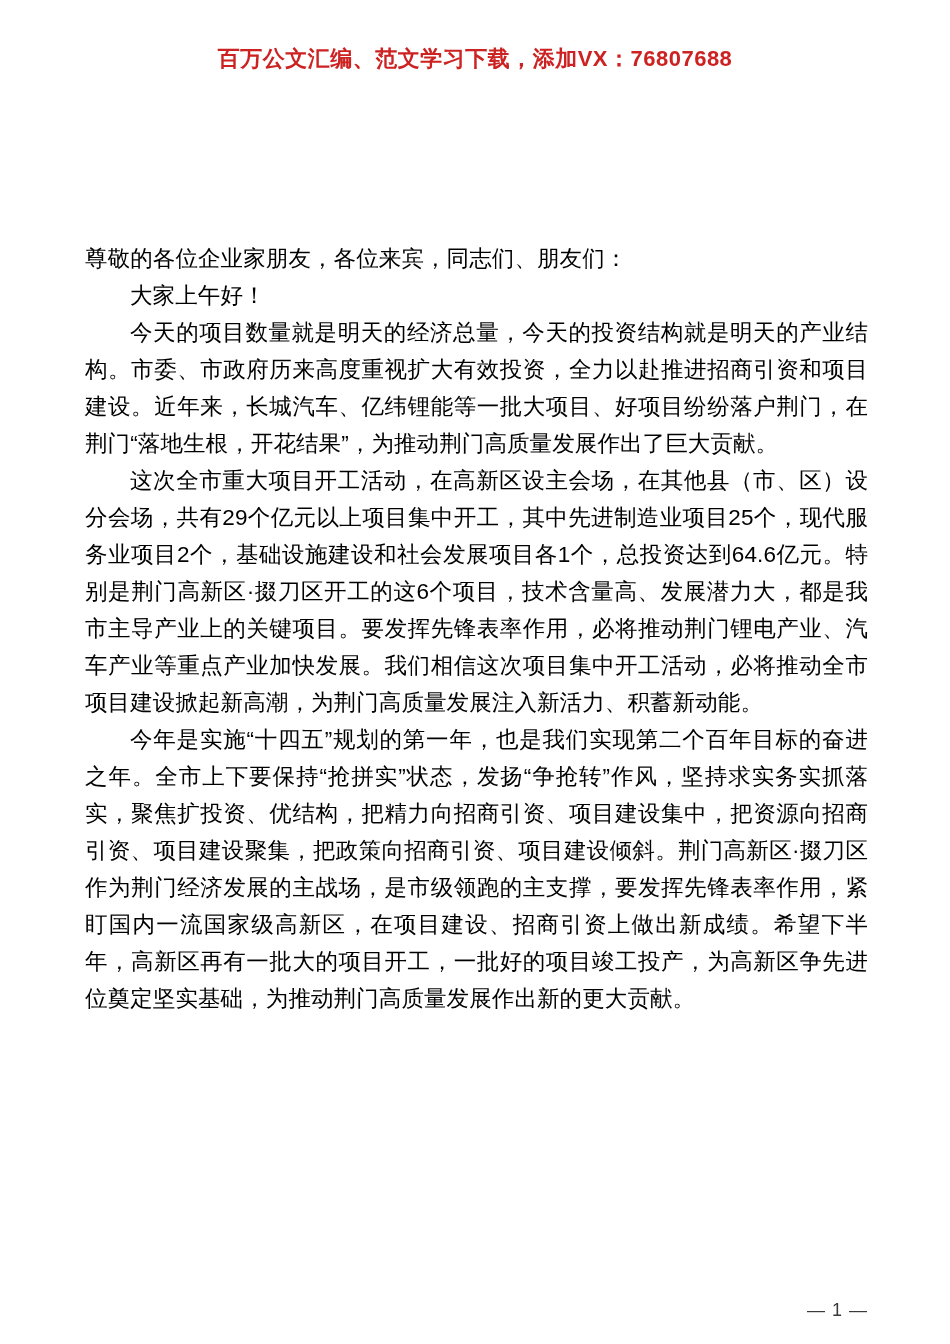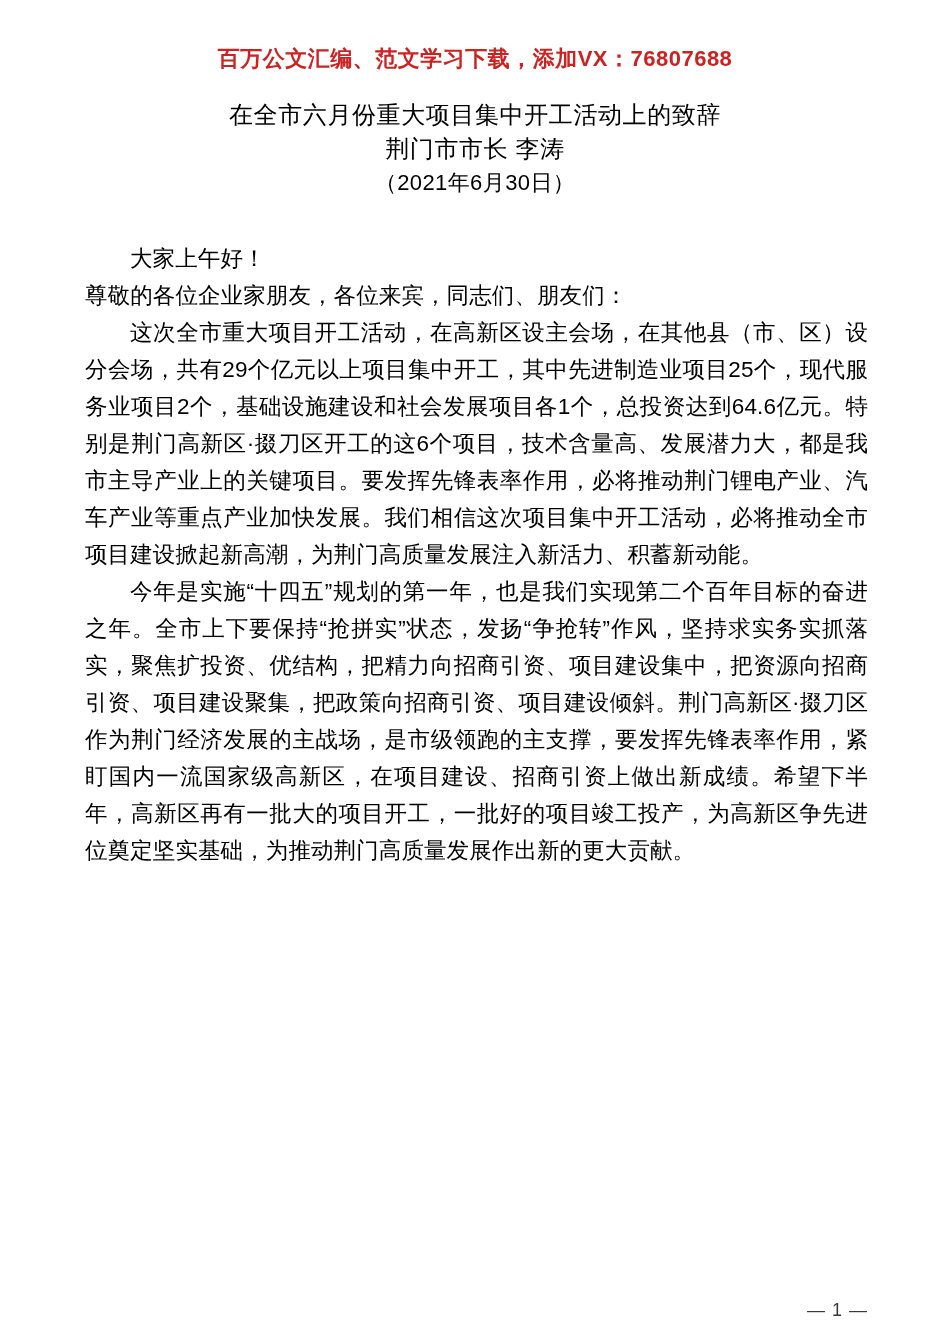--- a/index.html
+++ b/index.html
@@ -105,28 +105,24 @@
     letter-spacing: 1px;
   }
 </style>
 </head>
 <body>
 
 <div class="page">
 
   <div class="ad-banner" style="color: rgb(204, 34, 34);">百万公文汇编、范文学习下载，添加VX：76807688</div>
 
-  <div class="title-block">
-    <h1 class="doc-title">在全市六月份重大项目集中开工活动上的致辞</h1>
-    <div class="doc-subtitle">荆门市市长  李涛</div>
-    <div class="doc-date">（2021年6月30日）</div>
-  </div>
 
   <div class="body-text">
+    <p class="para">尊敬的各位企业家朋友，各位来宾，同志们、朋友们：</p>
     <p class="para indent short">大家上午好！</p>
-    <p class="para">尊敬的各位企业家朋友，各位来宾，同志们、朋友们：</p>
+    <p class="para indent">今天的项目数量就是明天的经济总量，今天的投资结构就是明天的产业结构。市委、市政府历来高度重视扩大有效投资，全力以赴推进招商引资和项目建设。近年来，长城汽车、亿纬锂能等一批大项目、好项目纷纷落户荆门，在荆门“落地生根，开花结果”，为推动荆门高质量发展作出了巨大贡献。</p>
     <p class="para indent">这次全市重大项目开工活动，在高新区设主会场，在其他县（市、区）设分会场，共有29个亿元以上项目集中开工，其中先进制造业项目25个，现代服务业项目2个，基础设施建设和社会发展项目各1个，总投资达到64.6亿元。特别是荆门高新区·掇刀区开工的这6个项目，技术含量高、发展潜力大，都是我市主导产业上的关键项目。要发挥先锋表率作用，必将推动荆门锂电产业、汽车产业等重点产业加快发展。我们相信这次项目集中开工活动，必将推动全市项目建设掀起新高潮，为荆门高质量发展注入新活力、积蓄新动能。</p>
     <p class="para indent">今年是实施“十四五”规划的第一年，也是我们实现第二个百年目标的奋进之年。全市上下要保持“抢拼实”状态，发扬“争抢转”作风，坚持求实务实抓落实，聚焦扩投资、优结构，把精力向招商引资、项目建设集中，把资源向招商引资、项目建设聚集，把政策向招商引资、项目建设倾斜。荆门高新区·掇刀区作为荆门经济发展的主战场，是市级领跑的主支撑，要发挥先锋表率作用，紧盯国内一流国家级高新区，在项目建设、招商引资上做出新成绩。希望下半年，高新区再有一批大的项目开工，一批好的项目竣工投产，为高新区争先进位奠定坚实基础，为推动荆门高质量发展作出新的更大贡献。</p>
   </div>
 
   <div class="page-footer">— 1 —</div>
 
 </div>
 
 </body></html>

